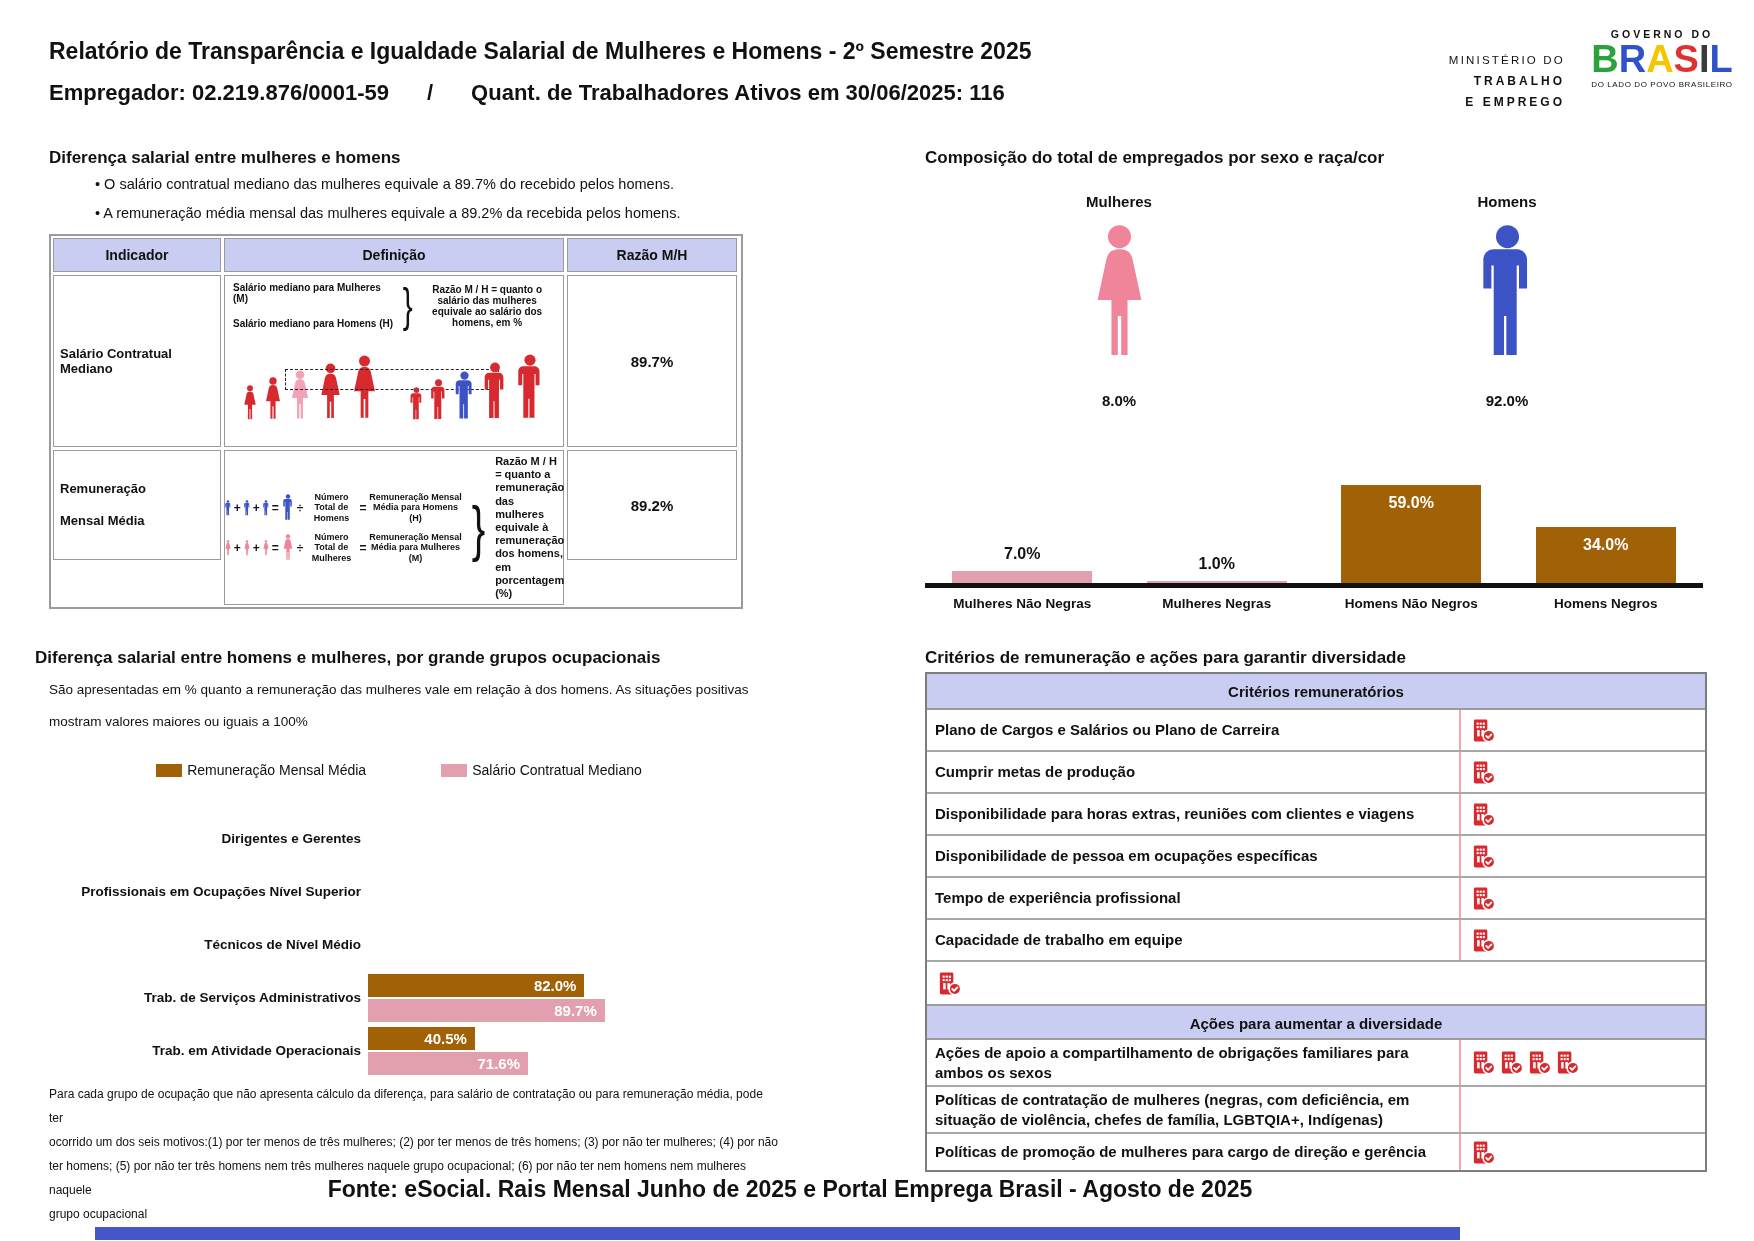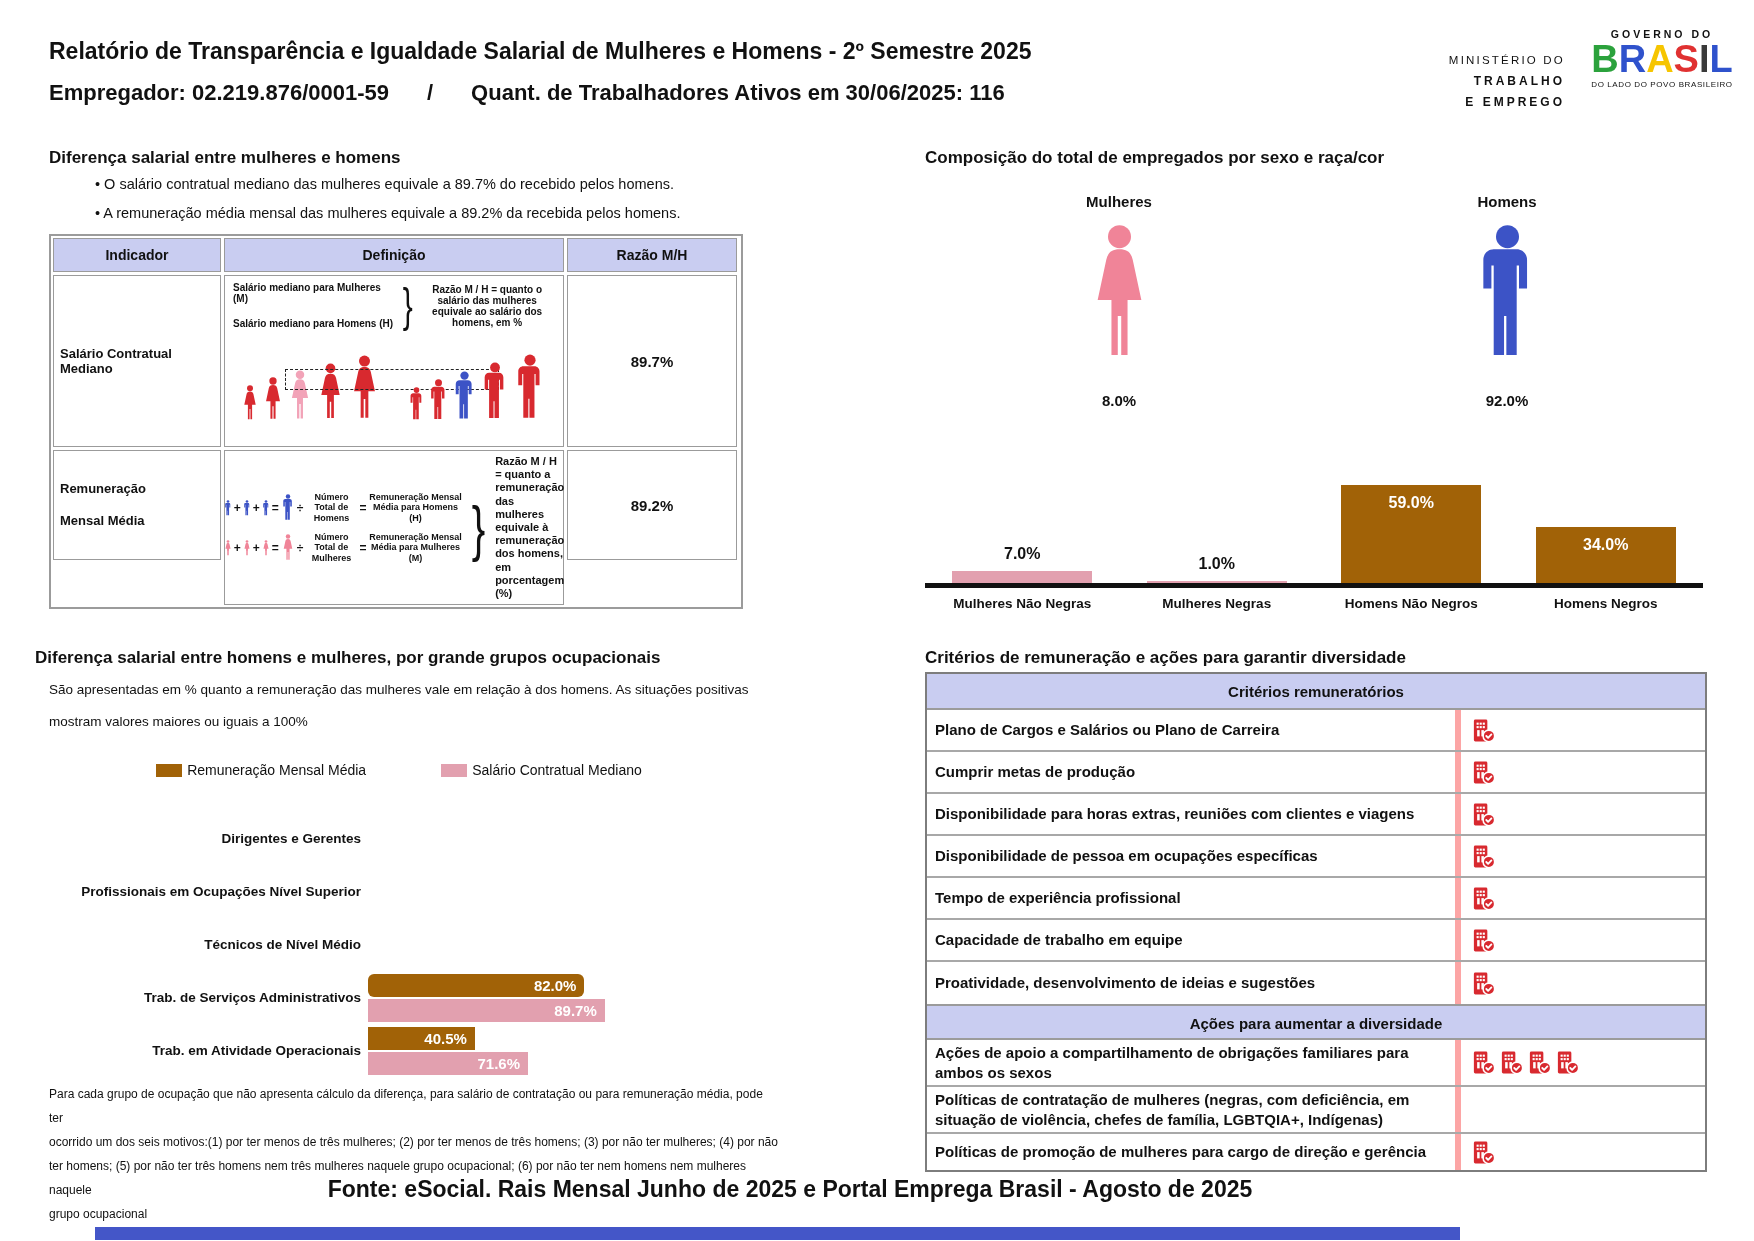--- a/index.html
+++ b/index.html
@@ -86,21 +86,21 @@
   .occ-bar{height:23px;position:relative}
   .occ-val{position:absolute;right:8px;top:0;line-height:23px;color:#fff;font-size:15px;font-weight:bold}
   .footnote{left:49px;top:1082px;width:730px;font-size:12px;line-height:24px}
 
   
   .crit-table{left:925px;top:672px;width:782px;border:2.5px solid #7d7d7d;background:#fff}
   .crit-band{background:#c9cdf1;font-weight:bold;font-size:15px;text-align:center;height:36px;line-height:36px;border-bottom:2px solid #9b9b9b}
   .crit-band.mid{border-top:2px solid #9b9b9b}
   .crit-row{display:flex;border-bottom:2px solid #a8a8a8;min-height:42px;align-items:stretch}
   .crit-rows .crit-row:last-child{border-bottom:none}
-  .crit-label{width:534px;border-right:6px solid #fca5a5;display:flex;align-items:center;padding:3px 4px 3px 8px;font-size:15px;font-weight:bold;line-height:1.3}
+  .crit-label{width:534px;border-right:2px solid #fca5a5;display:flex;align-items:center;padding:3px 4px 3px 8px;font-size:15px;font-weight:bold;line-height:1.3}
   .crit-icons{flex:1;display:flex;align-items:center;padding-left:10px;gap:3px}
   .actions .crit-row{min-height:46px}
   .actions .crit-row:last-child{min-height:36px;border-bottom:none}
   .bicon{display:inline-flex}
 
   
   .footer{left:0;top:1176px;width:1580px;text-align:center;font-size:23px;font-weight:bold}
   .bottom-band{left:95px;top:1227px;width:1365px;height:13px;background:#4456c8}
 </style>
 </head>
@@ -365,21 +365,21 @@
         <div class="occ-label">Profissionais em Ocupações Nível Superior</div>
         <div class="occ-bars"></div>
       </div>
       <div class="occ-row">
         <div class="occ-label">Técnicos de Nível Médio</div>
         <div class="occ-bars"></div>
       </div>
       <div class="occ-row">
         <div class="occ-label">Trab. de Serviços Administrativos</div>
         <div class="occ-bars">
-          <div class="occ-bar bg-blue" style="width: 216.48px; border-radius: 6px;">
+          <div class="occ-bar bg-blue" style="width: 216.48px;">
             <span class="occ-val">82.0%</span>
           </div>
           <div class="occ-bar bg-pink" style="width: 236.808px;">
             <span class="occ-val">89.7%</span>
           </div>
         </div>
       </div>
       <div class="occ-row">
         <div class="occ-label">Trab. em Atividade Operacionais</div>
         <div class="occ-bars">
@@ -537,21 +537,20 @@
                   <rect x="10.8" y="12.6" width="2.6" height="6.5"></rect>
     </g>
     <circle cx="18.6" cy="18.6" r="6" fill="#d8292f" stroke="#fff" stroke-width="1.6"></circle>
     <path d="M15.9 18.7l1.9 1.9 3.4-3.6" stroke="#fff" stroke-width="1.9" fill="none" stroke-linecap="round" stroke-linejoin="round"></path>
   </svg>
             </span>
           </div>
         </div>
 
         <div class="crit-row">
-          <div class="crit-label">Proatividade, desenvolvimento de ideias e sugestões</div>
           <div class="crit-icons">
             <span class="bicon">
               <svg viewBox="0 0 26 26" width="25" height="25">
     <rect x="3" y="1.5" width="14" height="23" rx="1.5" fill="#d8292f"></rect>
     <g fill="#fff">
       <rect x="5.8" y="4.8" width="2.2" height="2.2"></rect>
                   <rect x="9" y="4.8" width="2.2" height="2.2"></rect>
                   <rect x="12.2" y="4.8" width="2.2" height="2.2"></rect>
       <rect x="5.8" y="8.4" width="2.2" height="2.2"></rect>
                   <rect x="9" y="8.4" width="2.2" height="2.2"></rect>

